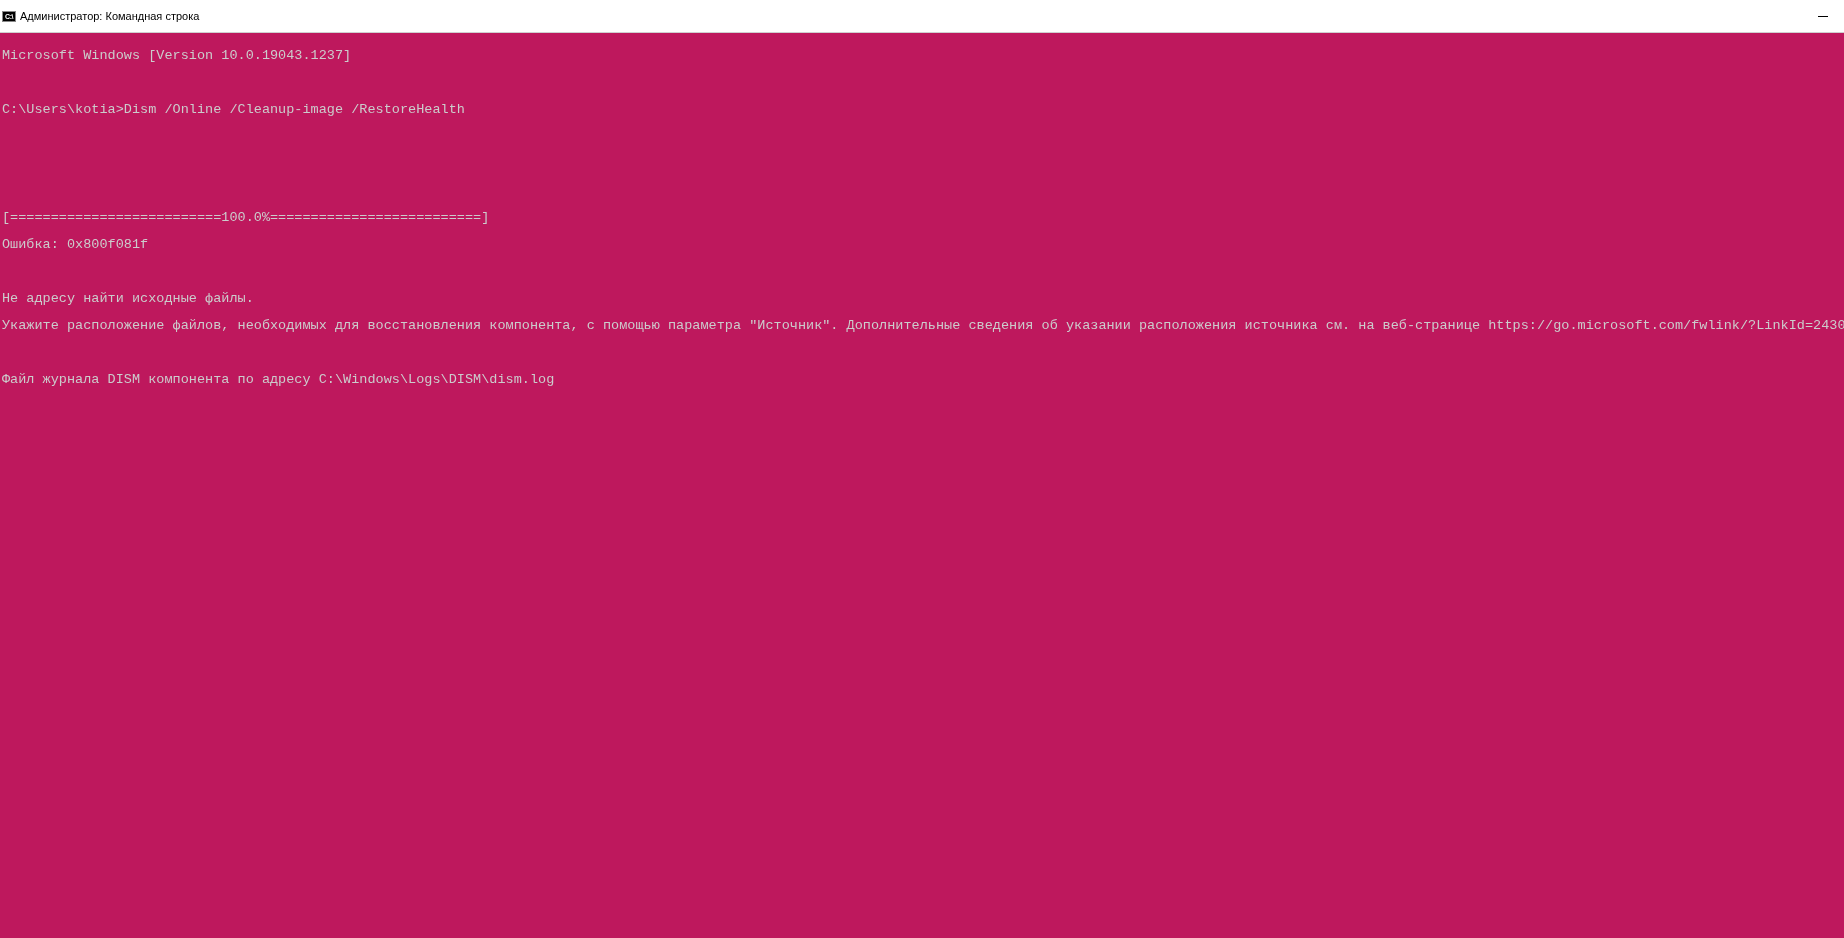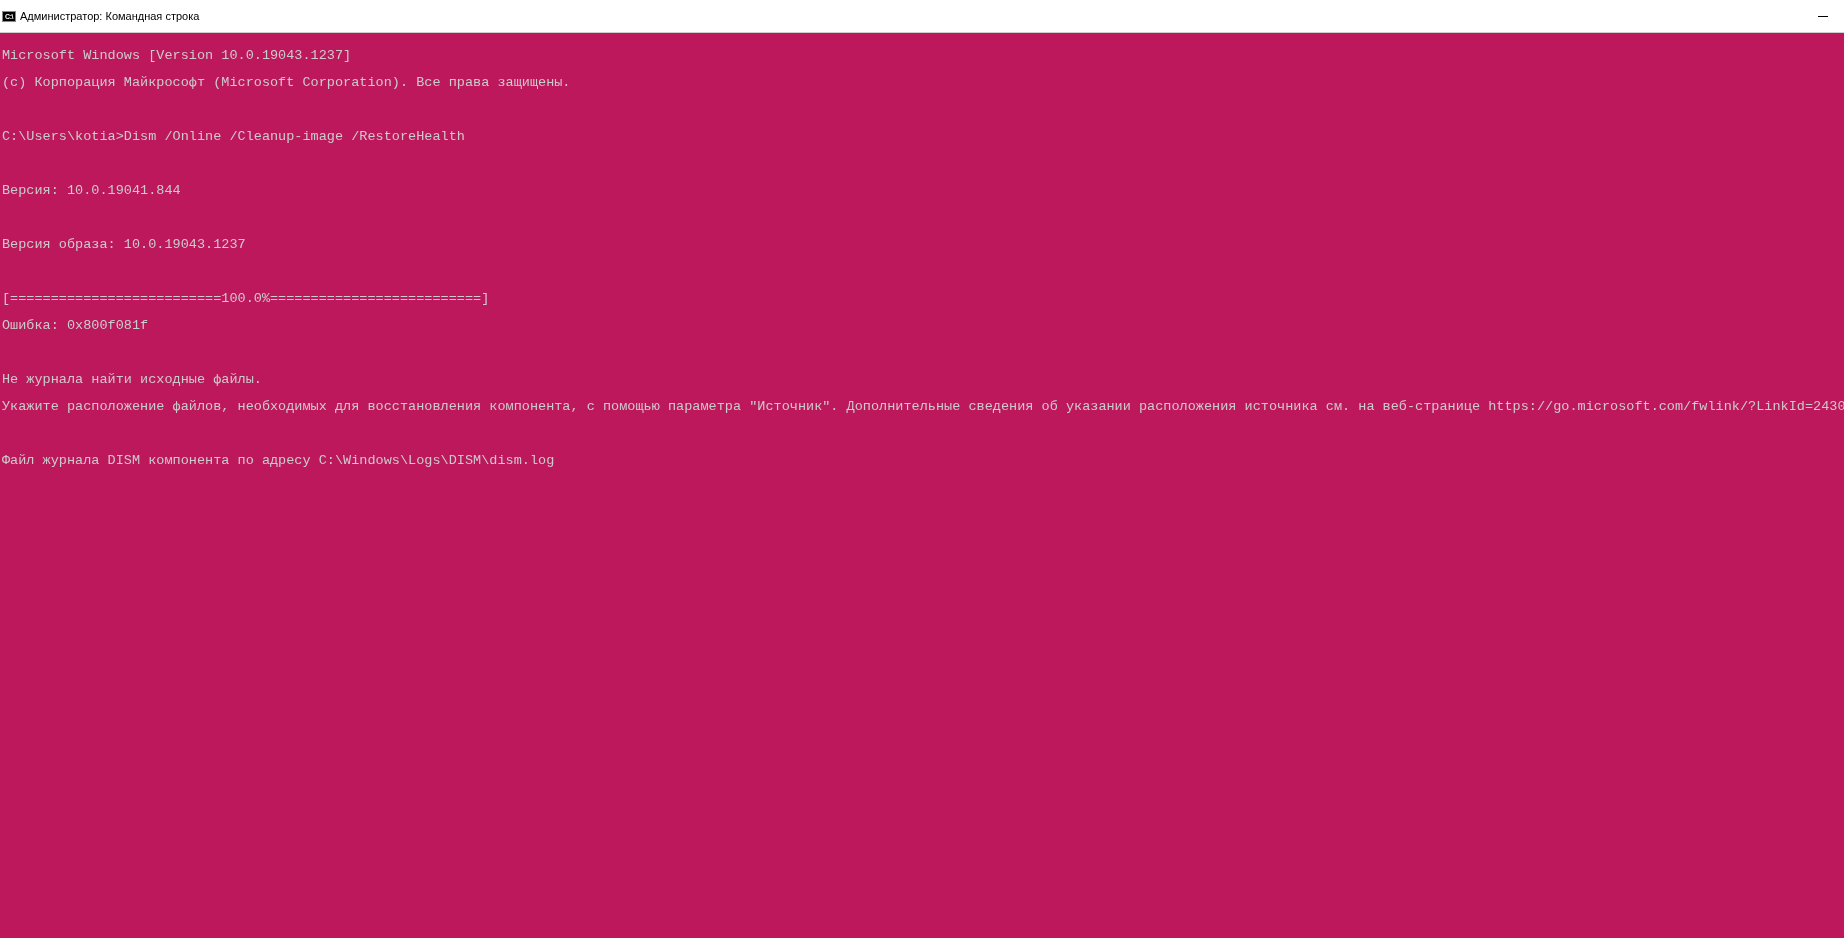--- a/index.html
+++ b/index.html
@@ -99,29 +99,26 @@
   </div>
   <div class="titlebar-right">
     <div class="win-btn">
       <div class="minimize-line"></div>
     </div>
   </div>
 </div>
 
 <div class="terminal">
 <div class="line">Microsoft Windows [Version 10.0.19043.1237]</div>
-<div class="line">(c) Корпорация Майкрософт (Microsoft Corporation). Все права защищены.</div>
 <div class="line"></div>
 <div class="line">C:\Users\kotia&gt;Dism /Online /Cleanup-image /RestoreHealth</div>
 <div class="line"></div>
-<div class="line">Версия: 10.0.19041.844</div>
 <div class="line"></div>
-<div class="line">Версия образа: 10.0.19043.1237</div>
 <div class="line"></div>
 <div class="line">[==========================100.0%==========================]</div>
 <div class="line">Ошибка: 0x800f081f</div>
 <div class="line"></div>
-<div class="line">Не журнала найти исходные файлы.</div>
+<div class="line">Не адресу найти исходные файлы.</div>
 <div class="line">Укажите расположение файлов, необходимых для восстановления компонента, с помощью параметра "Источник". Дополнительные сведения об указании расположения источника см. на веб-странице https://go.microsoft.com/fwlink/?LinkId=243077.</div>
 <div class="line"></div>
 <div class="line">Файл журнала DISM компонента по адресу C:\Windows\Logs\DISM\dism.log</div>
 <div class="line"></div>
 </div>
 
 </body></html>

